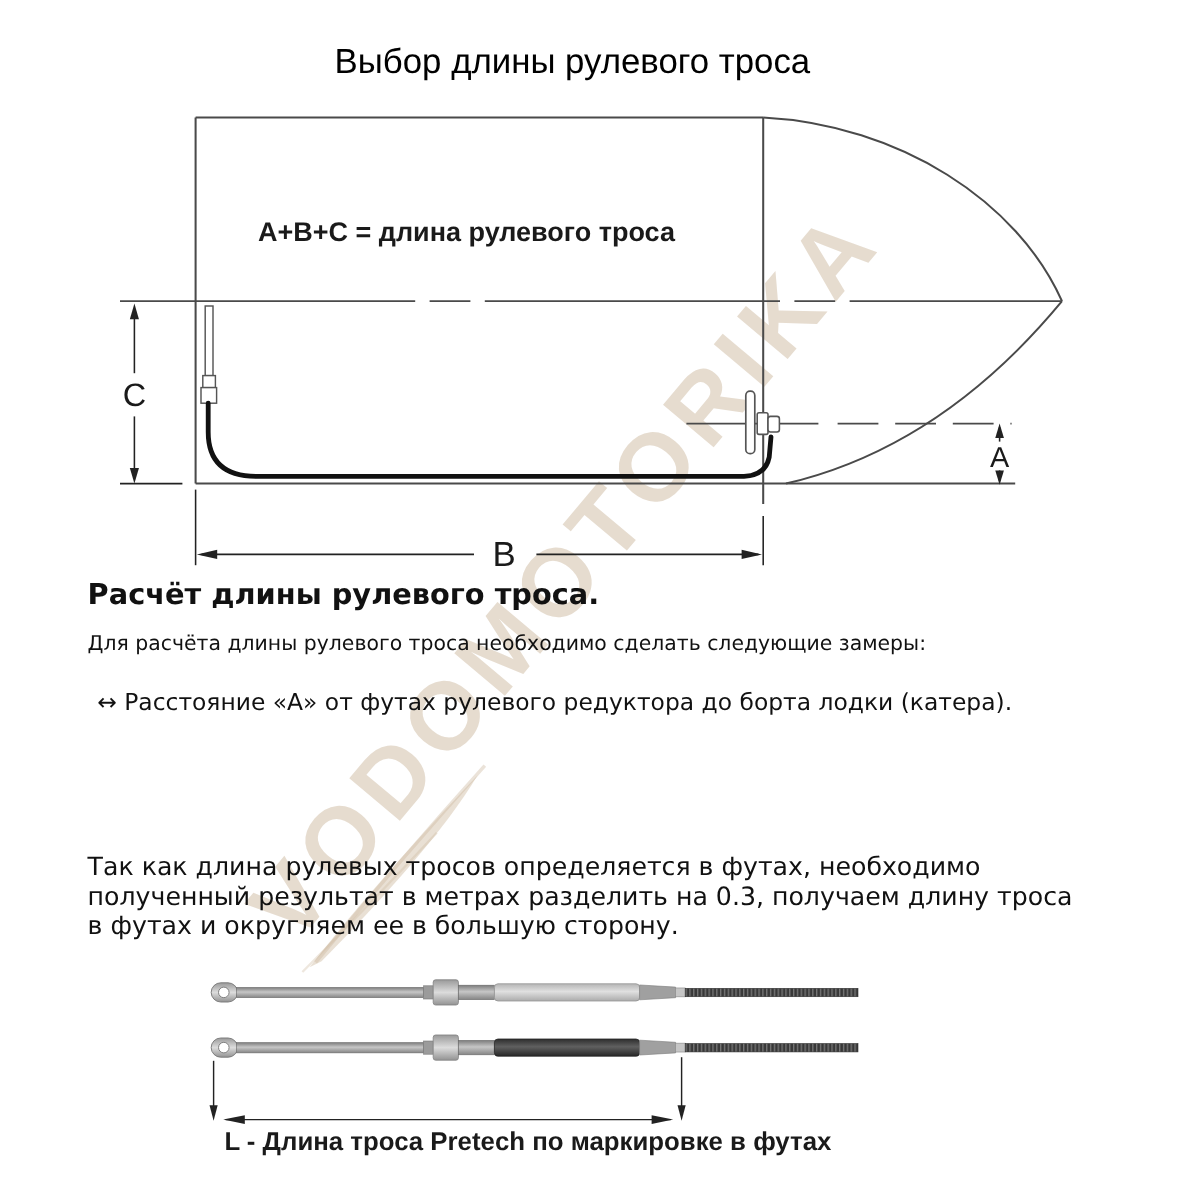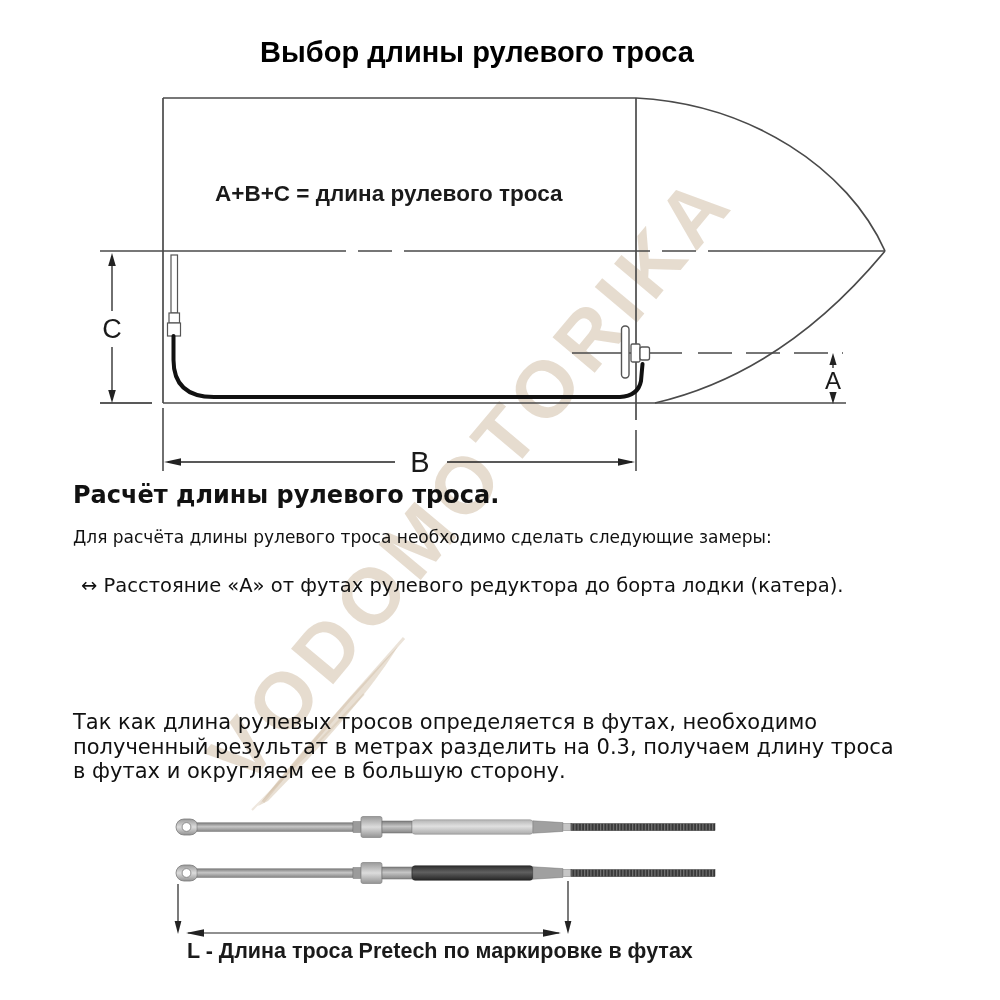--- a/index.html
+++ b/index.html
@@ -13,21 +13,21 @@
     position:absolute;left:256px;top:716px;height:82px;line-height:82px;
     font-family:"Liberation Sans",sans-serif;font-weight:bold;font-size:80px;
     letter-spacing:8px;color:rgba(206,186,160,0.5);
     transform:rotate(-50deg);transform-origin:left bottom;white-space:nowrap;
   }
   svg.art{position:absolute;left:0;top:0;width:1000px;height:1000px;z-index:1;}
   .textlayer{position:absolute;z-index:2;}
   
   .page-title{
     left:0;top:36px;width:954px;text-align:center;
-    font-family:"Liberation Sans",sans-serif;font-weight:bold;font-size:29px;color:#000;
+    font-family:"Liberation Sans",sans-serif;font-weight:normal;font-size:29px;color:#000;
   }
   
   .section-heading{left:73px;top:481px;font-weight:bold;font-size:24px;}
   .intro-line{left:73px;top:527px;font-size:17px;}
   .measure-list{left:73px;top:574px;width:832px;font-size:19.5px;line-height:24.5px;}
   .measure-list .bullet{padding-left:8px;}
   .measure-list .no-indent{padding-left:0;}
   .conversion{left:73px;top:710px;width:836px;font-size:21px;line-height:24.5px;}
   
   text.svglabel{font-family:"Liberation Sans",sans-serif;fill:#1a1a1a;}

